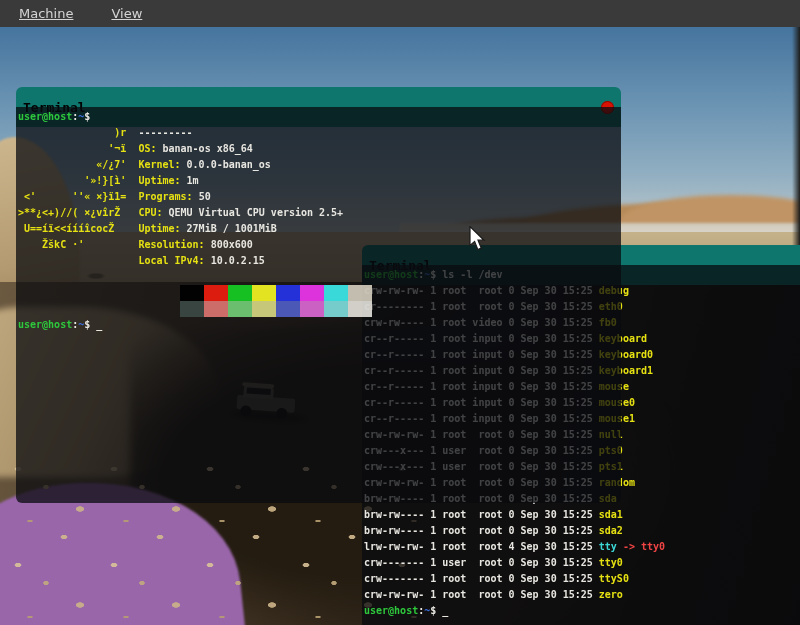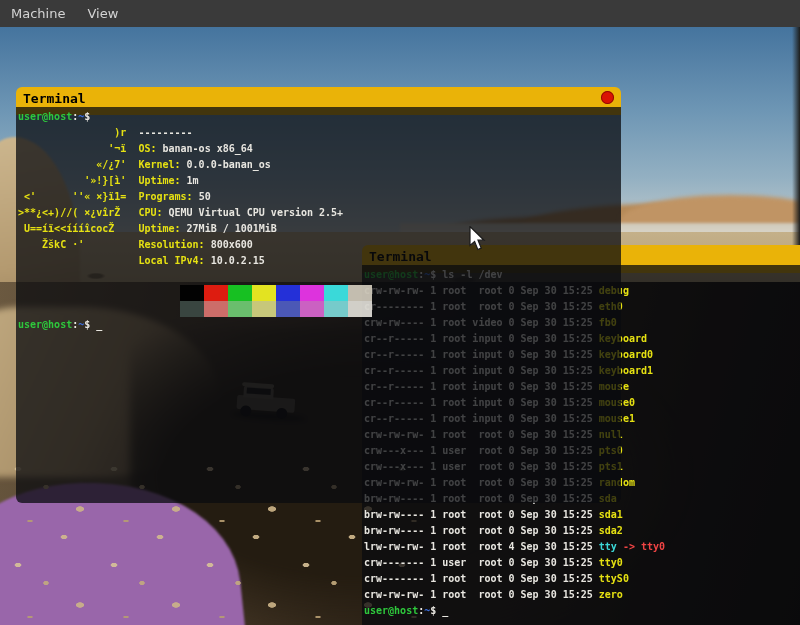--- a/index.html
+++ b/index.html
@@ -6,21 +6,21 @@
   body{
     width:800px;height:625px;position:relative;overflow:hidden;
     background:#000;font-family:"DejaVu Sans Mono",monospace;
   }
   
   .menubar{
     position:absolute;left:0;top:0;width:800px;height:27px;
     background:#3a3a3a;display:flex;align-items:center;z-index:20;
     font-family:"DejaVu Sans",sans-serif;font-size:13px;color:#d4d4d4;
   }
-  .menubar .mitem{padding:4px 11px;cursor:default;}
+  .menubar .mitem{padding:4px 19px;cursor:default;text-decoration:underline;}
   
   .photo{position:absolute;left:0;top:27px;width:800px;height:598px;overflow:hidden;z-index:1;}
   .sky{position:absolute;left:0;top:0;width:800px;height:215px;
     background:linear-gradient(#45749e,#6f97b5 40%,#93b0c2 70%,#bcc8cb 92%,#cfd2c9);}
   .hill{position:absolute;background:#b98f5e;border-radius:50% 50% 0 0;filter:blur(2px);}
   .hill.h1{left:520px;top:176px;width:330px;height:48px;background:#b68a58;}
   .hill.h2{left:620px;top:168px;width:220px;height:52px;background:#c09464;}
   .hill.h3{left:440px;top:190px;width:220px;height:34px;background:#ab8355;}
   .chalk{position:absolute;left:400px;top:196px;width:420px;height:34px;
     background:linear-gradient(#cfcabb,#e0ddd2 60%,#cabfa8);filter:blur(1.5px);}
@@ -59,21 +59,21 @@
   .truck .cab{position:absolute;left:10px;top:4px;width:30px;height:12px;background:#564e40;border-radius:3px 4px 0 0;}
   .truck .win{position:absolute;left:13px;top:6px;width:24px;height:6px;background:#15130f;}
   .truck .rack{position:absolute;left:8px;top:1px;width:32px;height:4px;background:#5d5546;border-radius:2px;}
   .truck .w1,.truck .w2{position:absolute;top:24px;width:11px;height:11px;background:#0c0a08;border-radius:50%;}
   .truck .w1{left:8px;} .truck .w2{left:44px;}
   .truck .shadow{position:absolute;left:0px;top:30px;width:74px;height:7px;background:rgba(0,0,0,.55);border-radius:50%;filter:blur(2px);}
   
   .window{position:absolute;border-radius:6px;overflow:hidden;}
   .t1{left:16px;top:87px;width:605px;height:416px;z-index:10;}
   .t2{left:362px;top:245px;width:470px;height:400px;z-index:5;}
-  .titlebar{height:20px;background:#eab308;display:flex;align-items:flex-start;padding:4px 7px;}
+  .titlebar{height:20px;background:#0f766e;display:flex;align-items:center;padding:10px 7px;}
   .titlebar .title{font-size:13px;font-weight:bold;color:#000;flex:1;}
   .closebtn{width:13px;height:13px;border-radius:50%;background:#da1204;box-shadow:inset 0 0 0 1px #8e0b02;}
   .screen{position:absolute;left:0;top:20px;right:0;bottom:0;
     background:rgba(9,11,15,0.75);padding:2px 0 0 2px;}
   pre.line{margin:0;font-size:10px;line-height:16px;font-weight:bold;color:#e8e6e0;white-space:pre;}
   .green{color:#2ec83c;} .blue{color:#3c6cd8;}
   .art{display:inline-block;width:20ch;color:#e6e112;}
   .flabel{color:#e6e112;}
   .fetch-row.hdr .fval{color:#e6e112;}
   .ls-row .fname{color:#e6e112;}

